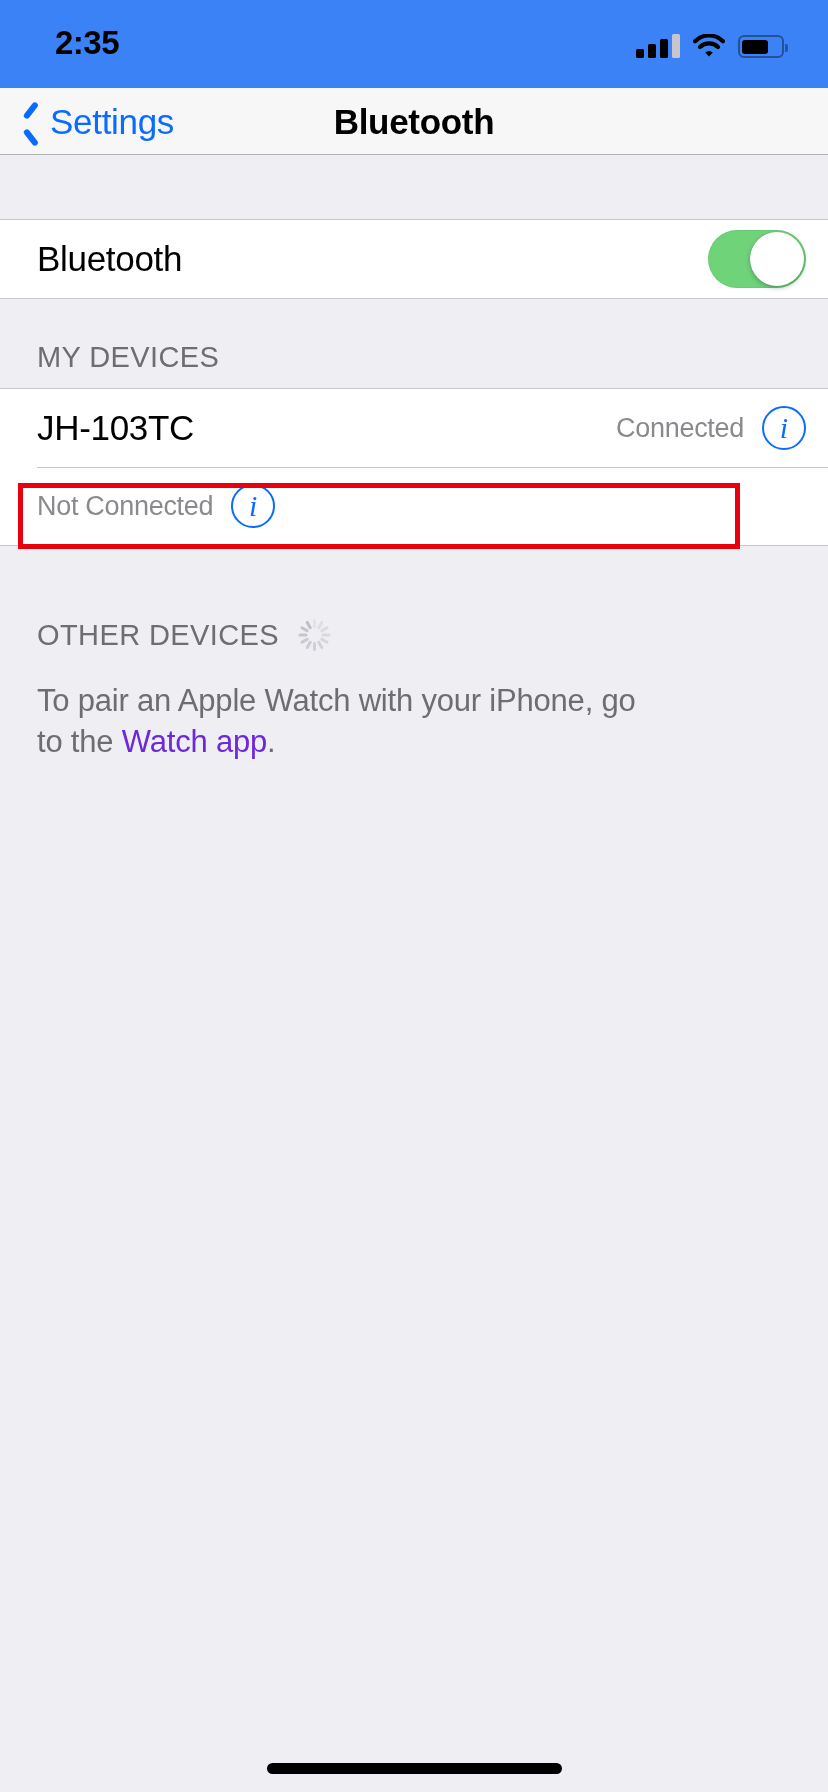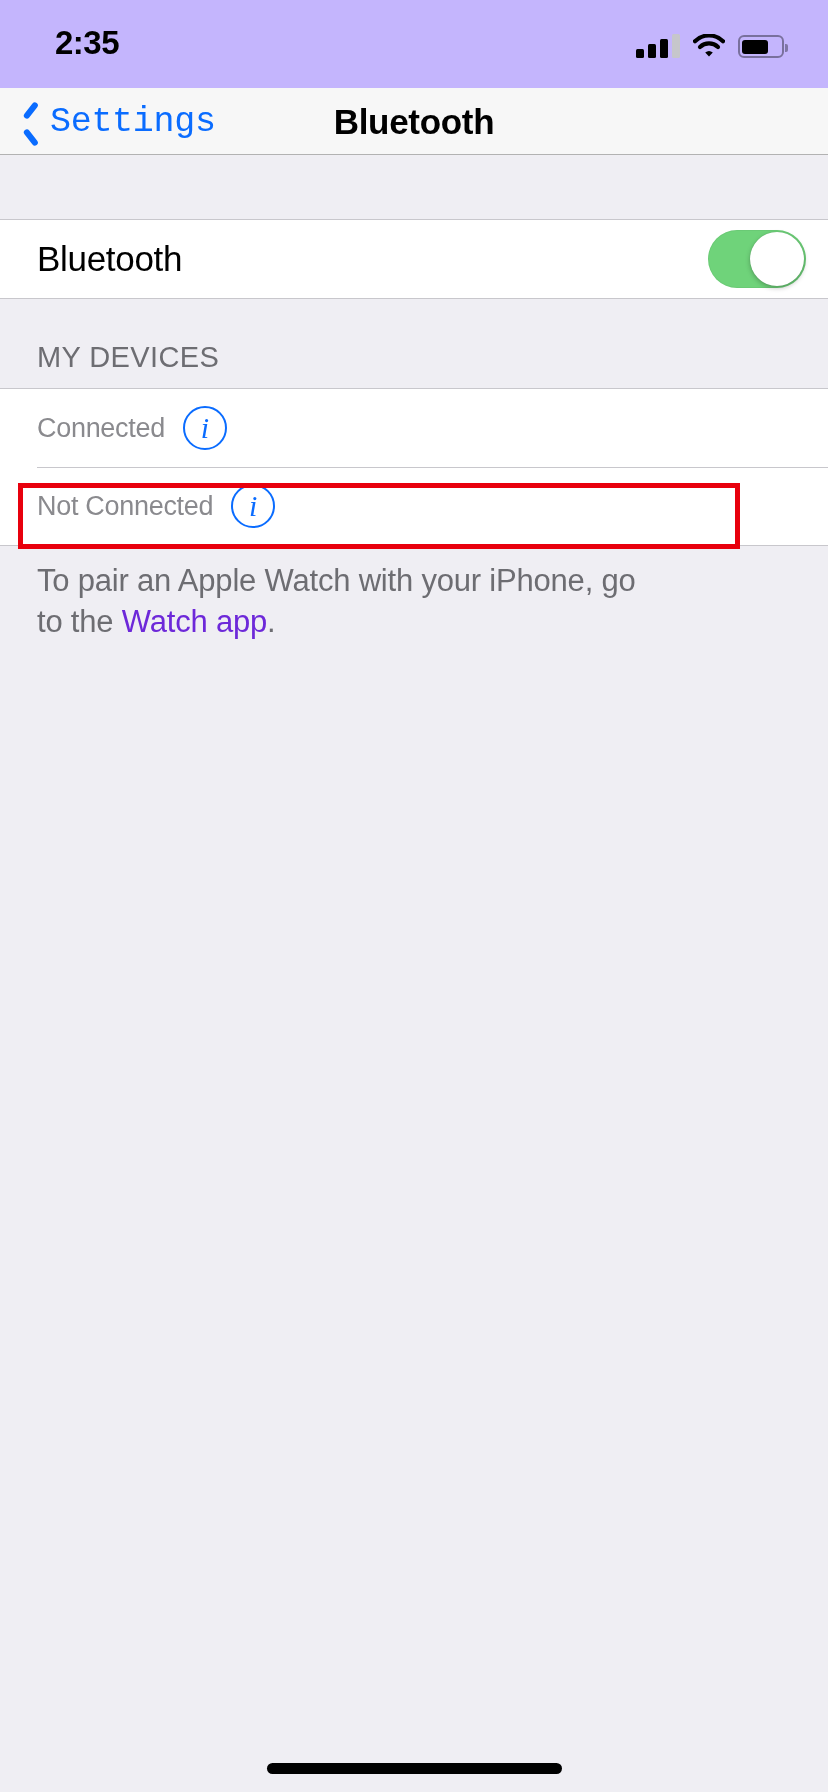--- a/index.html
+++ b/index.html
@@ -19,21 +19,21 @@
     height: 1792px;
     background: #EFEEF3;
   }
 
   
   .status-bar {
     position: absolute;
     top: 0; left: 0;
     width: 828px;
     height: 88px;
-    background: #c4b5fd;
+    background: #3b82f6;
   }
   .status-time {
     position: absolute;
     left: 55px;
     top: 24px;
     font-size: 33px;
     font-weight: bold;
     color: #000;
     letter-spacing: -0.5px;
   }
@@ -89,21 +89,20 @@
   }
   .nav-back {
     position: absolute;
     left: 22px;
     top: 0;
     height: 67px;
     display: flex;
     align-items: center;
     gap: 8px;
     color: #0A6CFF;
-    font-family: Liberation Mono, monospace;
   }
   .nav-back .chev {
     width: 20px; height: 34px;
     position: relative;
     flex: 0 0 auto;
   }
   .nav-back .chev::before,
   .nav-back .chev::after {
     content:"";
     position:absolute;
@@ -322,33 +321,51 @@
       </div>
     </div>
 
 
     <div class="group-header">
       <span>MY DEVICES</span>
     </div>
 
     <div class="cell-group top bottom">
       <div class="cell">
+        <span class="cell-title">JH-103TC</span>
         <span class="cell-status">Connected</span>
         <span class="info-btn">
           <span>i</span>
         </span>
       </div>
       <div class="cell">
         <span class="cell-status">Not Connected</span>
         <span class="info-btn">
           <span>i</span>
         </span>
       </div>
     </div>
 
+    <div class="group-header other">
+      <span>OTHER DEVICES</span>
+      <span class="spinner" id="spinner">
+          <b style="transform: rotate(0deg); opacity: 0.25;"></b>
+          <b style="transform: rotate(30deg); opacity: 0.32;"></b>
+          <b style="transform: rotate(60deg); opacity: 0.39;"></b>
+          <b style="transform: rotate(90deg); opacity: 0.45;"></b>
+          <b style="transform: rotate(120deg); opacity: 0.52;"></b>
+          <b style="transform: rotate(150deg); opacity: 0.59;"></b>
+          <b style="transform: rotate(180deg); opacity: 0.66;"></b>
+          <b style="transform: rotate(210deg); opacity: 0.73;"></b>
+          <b style="transform: rotate(240deg); opacity: 0.8;"></b>
+          <b style="transform: rotate(270deg); opacity: 0.86;"></b>
+          <b style="transform: rotate(300deg); opacity: 0.93;"></b>
+          <b style="transform: rotate(330deg); opacity: 1;"></b>
+        </span>
+    </div>
 
     <div class="pair-text">
       <span>To pair an Apple Watch with your iPhone, go to the </span><a href="#">Watch app</a><span>.</span>
     </div>
 
   </div>
 
   <div class="highlight-box" style="border-color: rgb(232, 0, 13);"></div>
 
   <div class="home-indicator"></div>

